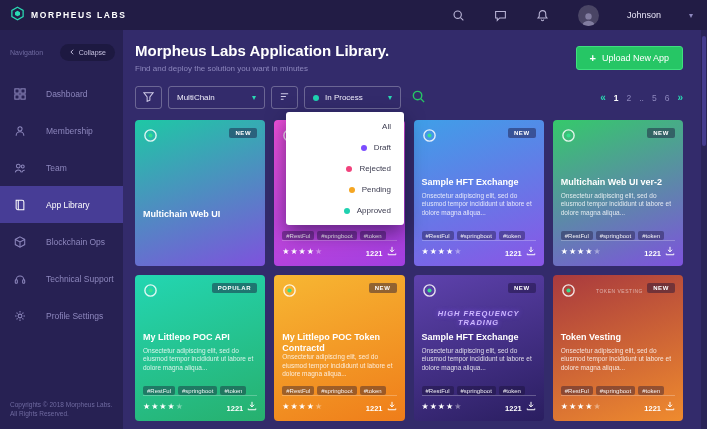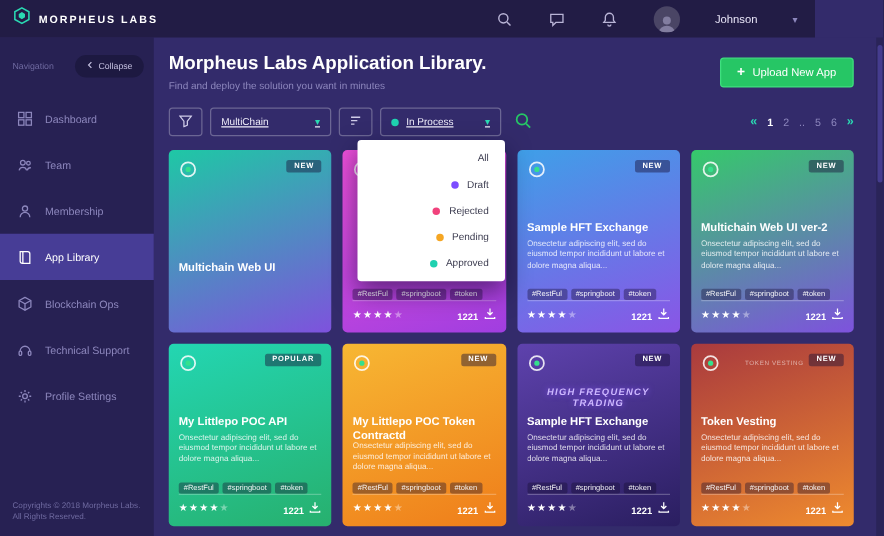--- a/index.html
+++ b/index.html
@@ -1,41 +1,41 @@
 <!DOCTYPE html>
 <html><head>
 <meta charset="utf-8">
 <style>
   * { margin:0; padding:0; box-sizing:border-box; }
   html,body { background:#1c173a; }
   body { font-family:"Liberation Sans", sans-serif; }
   .app { position:relative; width:707px; height:429px; overflow:hidden; background:#332b6b; }
 
   
-  .topbar { position:absolute; top:0; left:0; width:652px; height:30px; background:#221c45;
+  .topbar { position:absolute; top:0; left:0; width:707px; height:30px; background:#221c45;
     display:flex; align-items:center; padding:0 14px 0 10px; z-index:60; }
   .brand { display:flex; align-items:center; gap:6px; cursor:pointer; }
   .brand-name { color:#fff; font-size:8.5px; font-weight:bold; letter-spacing:1.6px; }
   .topbar-right { margin-left:auto; display:flex; align-items:center; gap:28px; color:#b9b4d6; }
   .tb-icon { width:14px; height:14px; display:flex; align-items:center; justify-content:center; cursor:pointer; }
   .avatar { width:21px; height:21px; border-radius:50%; background:#4a4565; overflow:hidden;
     display:flex; align-items:flex-end; justify-content:center; cursor:pointer; }
   .user-name { color:#e8e5f7; font-size:9px; cursor:pointer; }
   .caret { color:#8d87bd; font-size:8px; cursor:pointer; }
 
   
   .sidebar { position:absolute; top:30px; left:0; width:123px; height:399px; background:#272153;
     display:flex; flex-direction:column; z-index:10; }
   .side-top { display:flex; align-items:center; justify-content:space-between; padding:14px 8px 10px 10px; }
   .nav-label { color:#6f6aa0; font-size:7px; }
   .collapse-btn { display:flex; align-items:center; gap:4px; background:#1d1941; border:none;
     border-radius:10px; padding:4px 9px; color:#c5c1e0; font-size:7px; cursor:pointer;
     font-family:"Liberation Sans", sans-serif; }
   .side-nav { display:flex; flex-direction:column; margin-top:4px; }
-  .side-item { display:flex; align-items:center; gap:10px; height:37px; padding-left:13px;
+  .side-item { display:flex; align-items:center; gap:20px; height:37px; padding-left:13px;
     color:#8d87bd; font-size:8.5px; cursor:pointer; }
   .side-item .si-icon { width:13px; height:13px; display:flex; align-items:center; justify-content:center; }
   .side-item.active { background:#473d96; color:#ffffff; }
   .side-footer { margin-top:auto; padding:0 10px 10px 10px; color:#6f6aa0; font-size:6.5px; line-height:1.5; }
 
   
   .main { position:absolute; top:30px; left:123px; width:584px; height:399px; background:#332b6b;
     padding:10px 24px 0 12px; }
   .main-header { display:flex; align-items:flex-start; justify-content:space-between; margin-top:2px; }
   .page-title { color:#ffffff; font-size:15px; font-weight:bold; }
@@ -44,21 +44,21 @@
     border-radius:3px; color:#fff; font-size:9px; padding:6px 13px; cursor:pointer; margin-top:4px;
     font-family:"Liberation Sans", sans-serif; }
   .upload-btn .plus { font-size:11px; font-weight:bold; line-height:8px; }
 
   
   .filter-bar { display:flex; align-items:center; gap:6px; margin-top:13px; position:relative; }
   .icon-btn { width:27px; height:23px; background:transparent; border:1px solid rgba(255,255,255,.28);
     border-radius:3px; display:flex; align-items:center; justify-content:center; color:#cfcbe8; cursor:pointer; }
   .select { position:relative; display:flex; align-items:center; gap:6px; width:97px; height:23px;
     border:1px solid rgba(255,255,255,.28); border-radius:3px; padding:0 8px; color:#efedfa;
-    font-size:8px; cursor:pointer;text-decoration:underline; }
+    font-size:8px; cursor:pointer; }
   .select .sel-caret { margin-left:auto; color:#2ad9b2; font-size:8px; }
   .dot { width:6px; height:6px; border-radius:50%; flex:0 0 auto; }
   .search-btn { background:transparent; border:none; width:22px; height:22px; display:flex;
     align-items:center; justify-content:center; cursor:pointer; }
 
   .menu { position:absolute; top:25px; right:-4px; width:118px; background:#ffffff; border-radius:3px;
     box-shadow:0 8px 20px rgba(8,4,35,.5); padding:4px 0; z-index:50; }
   .menu-item { display:flex; align-items:center; justify-content:flex-end; gap:7px; padding:6px 13px;
     font-size:8px; color:#3c3c50; cursor:pointer; }
 
@@ -161,36 +161,36 @@
               <rect x="8" y="1" width="5" height="5"></rect>
               <rect x="1" y="8" width="5" height="5"></rect>
               <rect x="8" y="8" width="5" height="5"></rect>
             </svg>
           </span>
         <span>Dashboard</span>
       </div>
       <div class="side-item">
         <span class="si-icon">
             <svg width="12" height="12" viewBox="0 0 14 14" fill="none" stroke="currentColor" stroke-width="1.2">
+              <circle cx="7" cy="4.5" r="2.4"></circle>
+              <path d="M2.5 12.5 a4.5 4.5 0 0 1 9 0"></path>
+            </svg>
+          </span>
+        <span>Membership</span>
+      </div>
+      <div class="side-item">
+        <span class="si-icon">
+            <svg width="12" height="12" viewBox="0 0 14 14" fill="none" stroke="currentColor" stroke-width="1.2">
               <circle cx="5" cy="4.8" r="2.2"></circle>
               <circle cx="10.2" cy="5.3" r="1.7"></circle>
               <path d="M1.5 12 a3.6 3.6 0 0 1 7 0"></path>
               <path d="M9.2 12 a3 3 0 0 1 3.3 -2.4"></path>
             </svg>
           </span>
         <span>Team</span>
-      </div>
-      <div class="side-item">
-        <span class="si-icon">
-            <svg width="12" height="12" viewBox="0 0 14 14" fill="none" stroke="currentColor" stroke-width="1.2">
-              <circle cx="7" cy="4.5" r="2.4"></circle>
-              <path d="M2.5 12.5 a4.5 4.5 0 0 1 9 0"></path>
-            </svg>
-          </span>
-        <span>Membership</span>
       </div>
       <div class="side-item active">
         <span class="si-icon">
             <svg width="12" height="12" viewBox="0 0 14 14" fill="none" stroke="currentColor" stroke-width="1.2">
               <path d="M2.5 1.5 h7 a2 2 0 0 1 2 2 v9 h-7 a2 2 0 0 1 -2 -2 z"></path>
               <line x1="5" y1="1.5" x2="5" y2="12.5"></line>
             </svg>
           </span>
         <span>App Library</span>
       </div>

